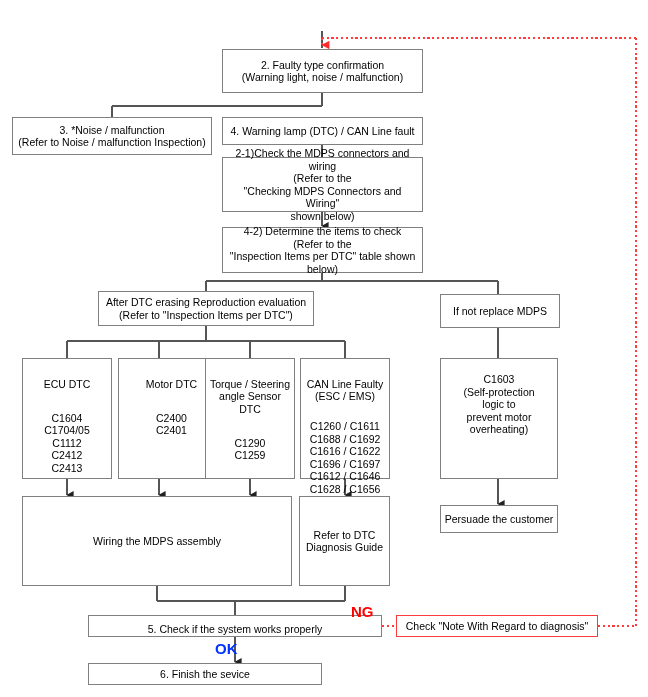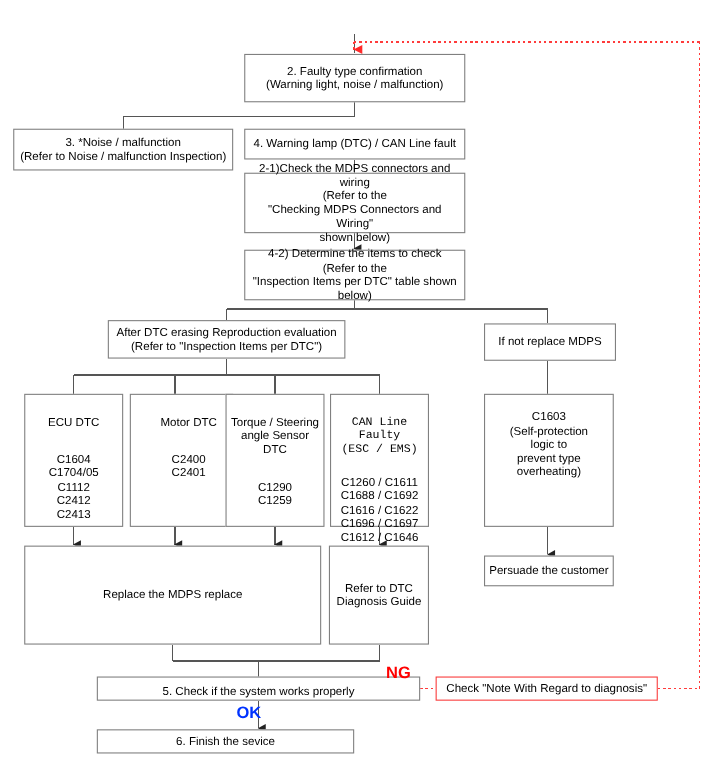--- a/index.html
+++ b/index.html
@@ -202,41 +202,41 @@
       <span class="dtc-title" style="white-space:pre-line;">Torque / Steering
 angle Sensor
 DTC</span>
       <span class="dtc-codes">C1290
 C1259</span>
     </span>
   </div>
 
   <div class="node top-align" style="left:300px; top:358px; width:90px; height:121px;">
     <span class="dtc-inner">
-      <span class="dtc-title" style="white-space:pre-line;font-family:Liberation Mono, monospace;">CAN Line Faulty
+      <span class="dtc-title" style="white-space:pre-line;">CAN Line Faulty
 (ESC / EMS)</span>
       <span class="dtc-codes" style="margin-top:5px;">C1260 / C1611
 C1688 / C1692
 C1616 / C1622
 C1696 / C1697
 C1612 / C1646
 C1628 / C1656</span>
     </span>
   </div>
 
   <div class="node top-align" style="left:440px; top:358px; width:118px; height:121px; padding-top:14px;">
     <span>C1603
 (Self-protection
 logic to
-prevent type
+prevent motor
 overheating)</span>
   </div>
 
   <div class="node" style="left:22px; top:496px; width:270px; height:90px;">
-    <span>Replace the MDPS replace</span>
+    <span>Wiring the MDPS assembly</span>
   </div>
 
   <div class="node" style="left:299px; top:496px; width:91px; height:90px;">
     <span>Refer to DTC
 Diagnosis Guide</span>
   </div>
 
   <div class="node" style="left:440px; top:505px; width:118px; height:28px;">
     <span>Persuade the customer</span>
   </div>

